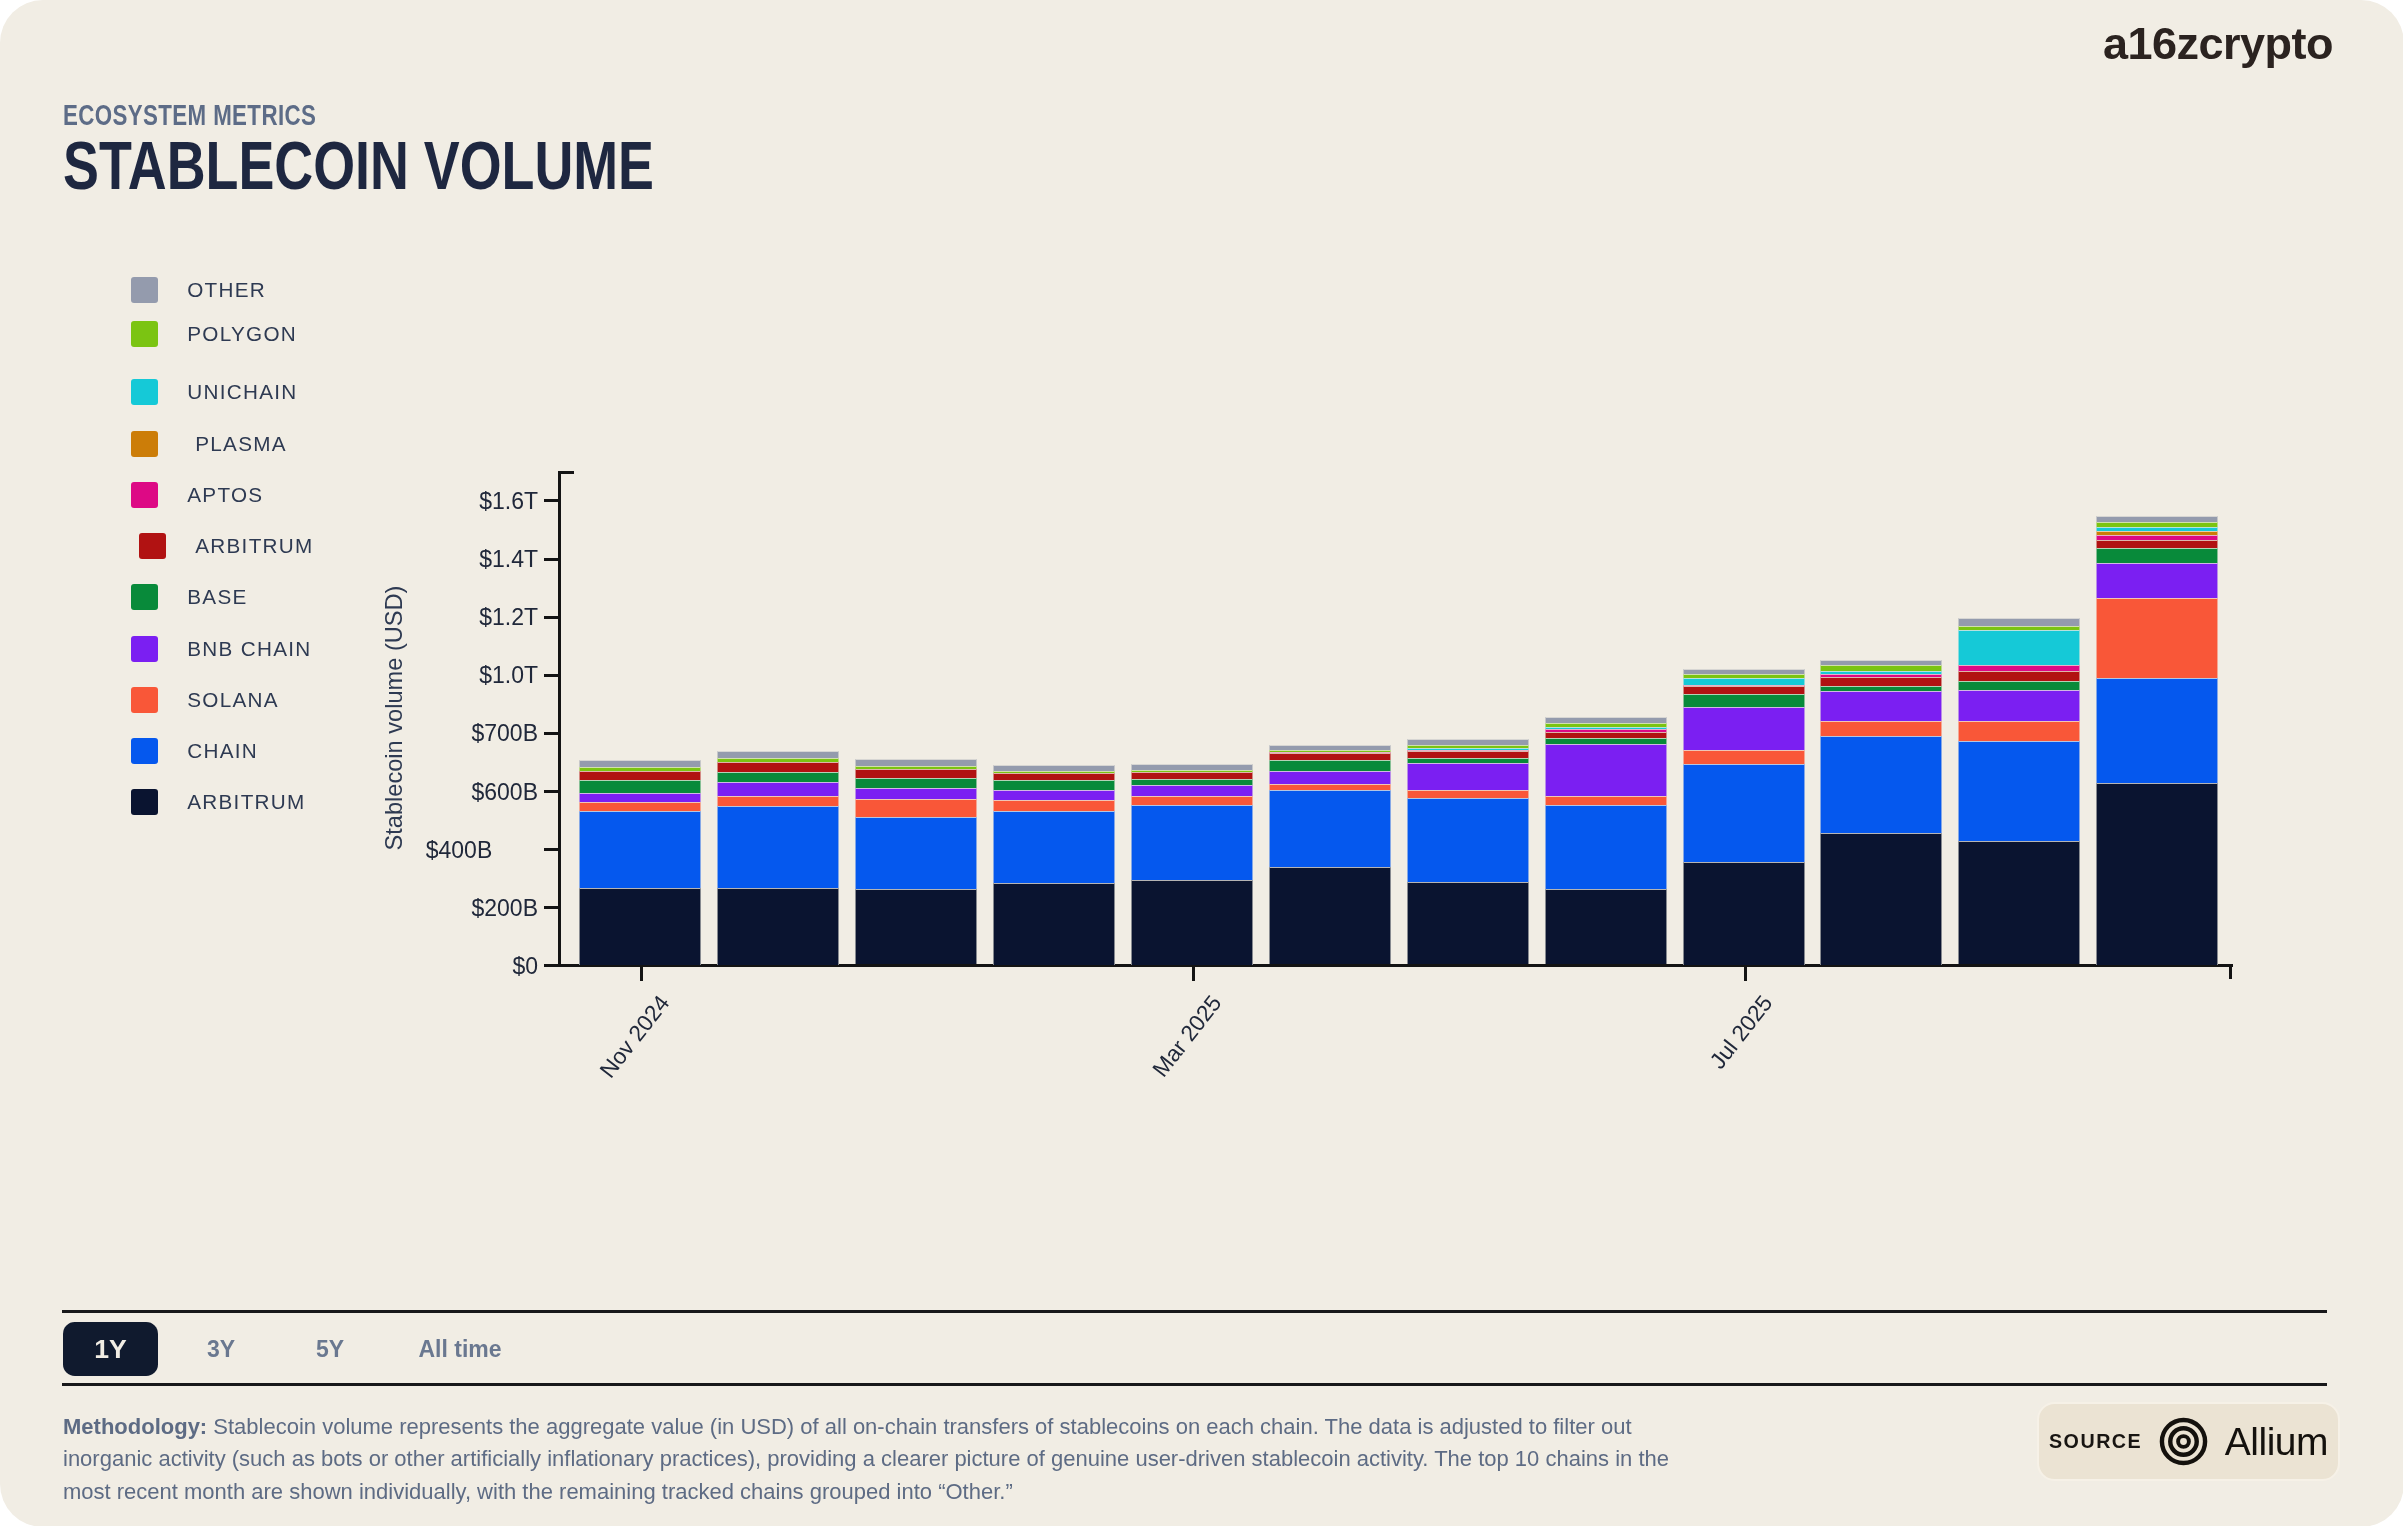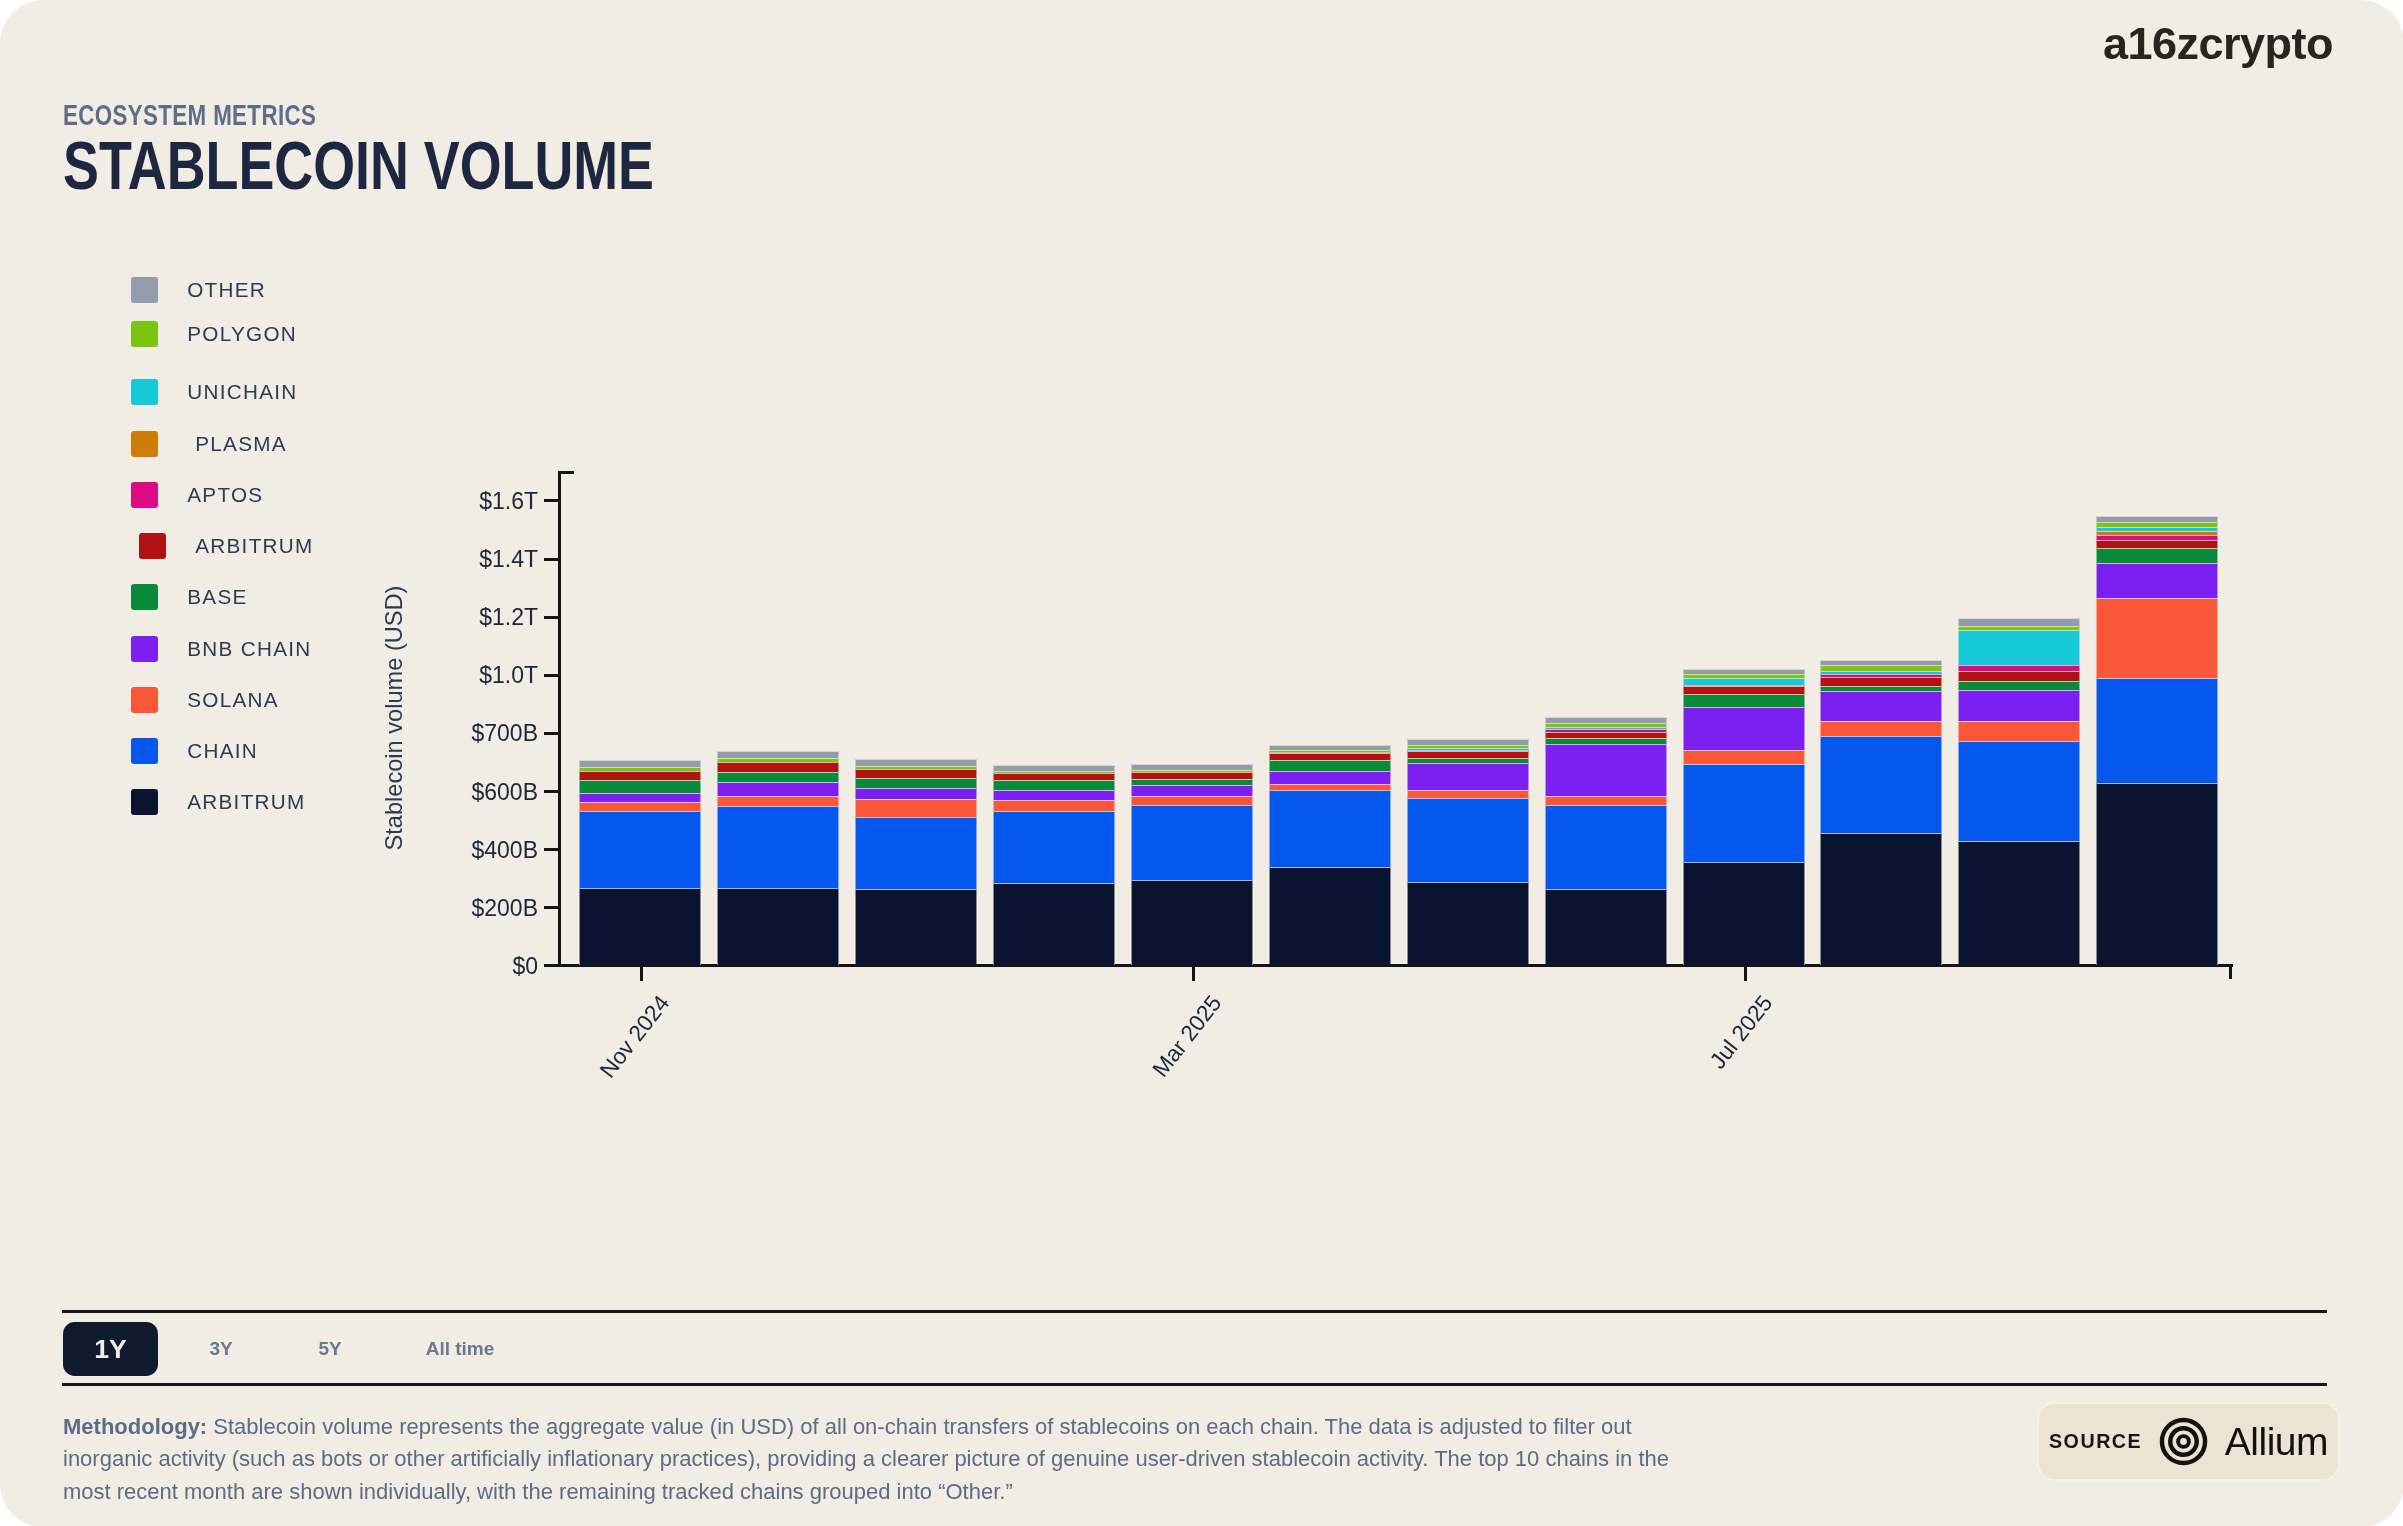--- a/index.html
+++ b/index.html
@@ -21,21 +21,21 @@
   .axis{position:absolute; background:#141414;}
   .ytick-label{position:absolute; width:158px; text-align:right; font-size:23px; color:#20283a; transform:translateY(-50%);}
   .tickmark{position:absolute; background:#141414;}
   .xtick-label{position:absolute; font-size:22.7px; color:#20283a; white-space:nowrap; transform:translateX(-100%) rotate(-52deg); transform-origin:100% 0;}
 
   .bar{position:absolute; display:flex; flex-direction:column-reverse;}
   .seg{width:100%; border-top:1px solid rgba(238,234,224,0.75); border-left:1px solid rgba(238,234,224,0.55); border-right:1px solid rgba(238,234,224,0.55);}
 
   .rule{position:absolute; left:62px; width:2265px; height:2.5px; background:#18181a;}
   .range-pill{position:absolute; left:63px; top:1322px; width:95px; height:54px; border-radius:11.8px; background:#101a2e; color:#f1ede4; font-size:26.6px; font-weight:700; display:flex; align-items:center; justify-content:center;}
-  .range-link{position:absolute; top:1322px; height:54px; display:flex; align-items:center; justify-content:center; transform:translateX(-50%); font-size:19px; font-weight:600; color:#6a7890;}
+  .range-link{position:absolute; top:1322px; height:54px; display:flex; align-items:center; justify-content:center; transform:translateX(-50%); font-size:23px; font-weight:600; color:#6a7890;}
 
   .methodology{position:absolute; left:63px; top:1411px; width:1606px; font-size:22px; line-height:1.47; color:#5d6b84;}
   .methodology b{font-weight:700;}
 
   .source-badge{position:absolute; left:2037px; top:1402px; width:303px; height:79px; background:#ebe3d3; border:2px solid #f6f1e7; border-radius:17.7px; display:flex; align-items:center; justify-content:center; gap:15.8px;}
   .source-label{font-size:19.7px; font-weight:700; letter-spacing:1.5px; color:#181512;}
   .source-name{font-size:39px; font-weight:500; color:#14110d; letter-spacing:-0.5px;}
   .allium-icon{width:51px; height:51px; display:block;}
 </style>
 </head>
@@ -99,21 +99,21 @@
   <div id="plot">
       <div class="axis" style="left: 558px; top: 471px; width: 3px; height: 496px; position: absolute;"></div>
       <div class="axis" style="left: 558px; top: 471px; width: 15.8px; height: 3px; position: absolute;"></div>
       <div class="axis" style="left: 558px; top: 964px; width: 1675px; height: 3px; position: absolute;"></div>
       <div class="tickmark" style="left: 2229px; top: 964px; width: 3px; height: 14.8px;"></div>
       <div class="tickmark" style="left: 544px; top: 964px; width: 13.8px; height: 3px;"></div>
       <div class="ytick-label" style="left: 380px; top: 966px;">$0</div>
       <div class="tickmark" style="left: 544px; top: 906px; width: 13.8px; height: 3px;"></div>
       <div class="ytick-label" style="left: 380px; top: 908px;">$200B</div>
       <div class="tickmark" style="left: 544px; top: 848px; width: 13.8px; height: 3px;"></div>
-      <div class="ytick-label" style="left: 380px; top: 850px;">$400B</div>
+      <div class="ytick-label" style="left: 380px; top: 850px; text-align: center;">$400B</div>
       <div class="tickmark" style="left: 544px; top: 790px; width: 13.8px; height: 3px;"></div>
       <div class="ytick-label" style="left: 380px; top: 792px;">$600B</div>
       <div class="tickmark" style="left: 544px; top: 732px; width: 13.8px; height: 3px;"></div>
       <div class="ytick-label" style="left: 380px; top: 733px;">$700B</div>
       <div class="tickmark" style="left: 544px; top: 674px; width: 13.8px; height: 3px;"></div>
       <div class="ytick-label" style="left: 380px; top: 675px;">$1.0T</div>
       <div class="tickmark" style="left: 544px; top: 616px; width: 13.8px; height: 3px;"></div>
       <div class="ytick-label" style="left: 380px; top: 617px;">$1.2T</div>
       <div class="tickmark" style="left: 544px; top: 558px; width: 13.8px; height: 3px;"></div>
       <div class="ytick-label" style="left: 380px; top: 559px;">$1.4T</div>

